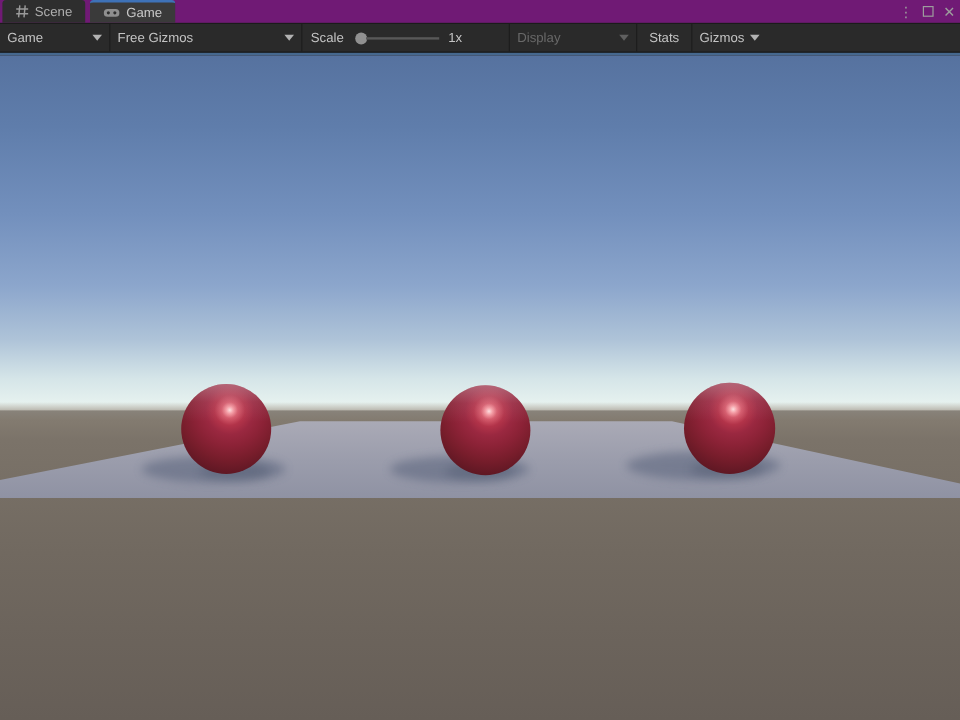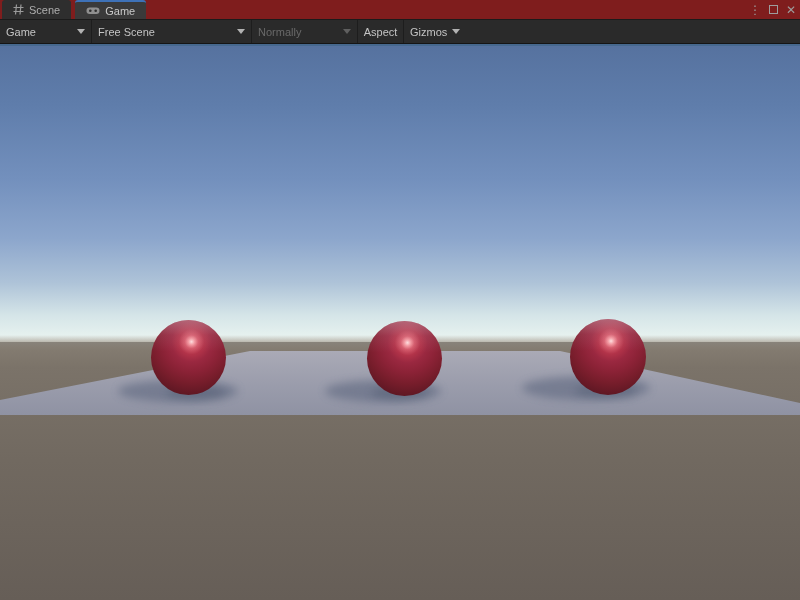--- a/index.html
+++ b/index.html
@@ -1,21 +1,21 @@
 <!DOCTYPE html>
 <html><head>
 <meta charset="utf-8">
 <style>
   * { margin:0; padding:0; box-sizing:border-box; }
   html,body { width:800px; height:600px; overflow:hidden; background:#232323;
               font-family:"Liberation Sans", sans-serif; }
   .app { position:relative; width:800px; height:600px; }
 
   
-  .tabbar { position:relative; height:19px; background:#7f1d1d; display:flex; align-items:stretch; }
+  .tabbar { position:relative; height:19px; background:#701a75; display:flex; align-items:stretch; }
   .tab { display:flex; align-items:center; gap:5px; padding:0 11px; font-size:11px;
          border-radius:3px 3px 0 0; cursor:default; }
   .tab-scene { margin-left:2px; background:#2e2e2e; color:#aeaeae; }
   .tab-game  { margin-left:4px; background:#3a3a3a; color:#c9c9c9;
                border-top:2px solid #3e72b8; }
   .tab svg { display:block; }
   .wincontrols { position:absolute; right:4px; top:0; height:19px; display:flex;
                  align-items:center; gap:8px; color:#9d9d9d; }
   .dots3 { font-size:12px; line-height:1; letter-spacing:0; }
   .sqico { width:9px; height:9px; border:1.5px solid #9d9d9d; display:inline-block; }
@@ -98,29 +98,35 @@
       <span class="xico">✕</span>
     </div>
   </div>
 
   <div class="toolbar">
     <div class="titem dd w-game">
       <span>Game</span>
       <span class="arr"></span>
     </div>
     <div class="titem dd w-aspect">
-      <span>Free Scene</span>
+      <span>Free Gizmos</span>
       <span class="arr"></span>
     </div>
+    <div class="titem w-scale">
+      <span>Scale</span>
+      <span class="knob"></span>
+      <span class="track"></span>
+      <span class="scaleval">1x</span>
+    </div>
     <div class="titem dd w-norm">
-      <span class="disabled-txt">Normally</span>
+      <span class="disabled-txt">Display</span>
       <span class="arr dis"></span>
     </div>
     <div class="titem w-stats">
-      <span>Aspect</span>
+      <span>Stats</span>
     </div>
     <div class="titem w-gizmos">
       <span>Gizmos</span>
       <span class="gz-sep"></span>
       <span class="gz-arrwrap">
         <span class="arr"></span>
       </span>
     </div>
   </div>
 

